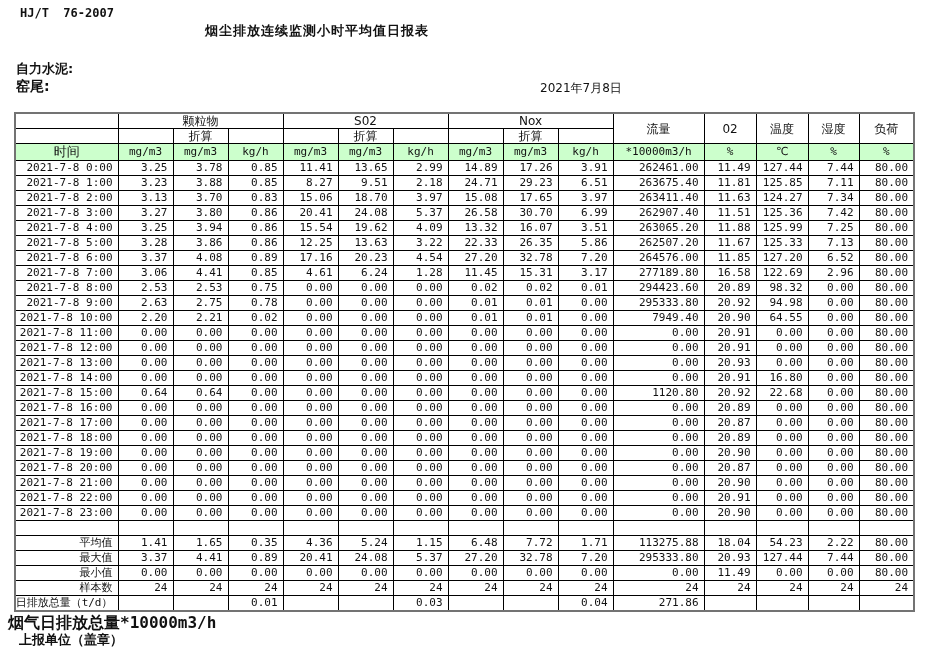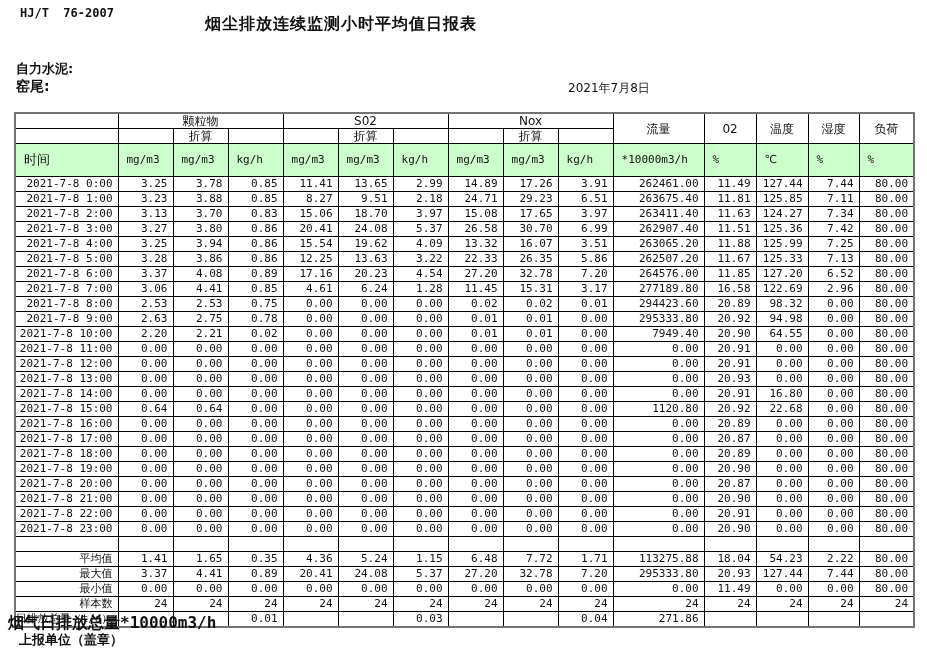--- a/index.html
+++ b/index.html
@@ -2,24 +2,24 @@
 <html><head>
 <meta charset="utf-8">
 <style>
   html,body{margin:0;padding:0;}
   body{
     width:927px;height:657px;background:#ffffff;position:relative;
     font-family:"DejaVu Sans",sans-serif;color:#111;overflow:hidden;
   }
   .abs{position:absolute;white-space:pre;}
   .standard{left:20px;top:6px;font-size:12px;font-weight:bold;font-family:"DejaVu Sans Mono",monospace;}
-  .title{left:205px;top:14px;font-size:16px;font-weight:bold;letter-spacing:1px;}
+  .title{left:205px;top:22px;font-size:13px;font-weight:bold;letter-spacing:1px;}
   .company{left:16px;top:60px;font-size:13px;font-weight:bold;text-align:center;}
   .site{left:16px;top:78px;font-size:14px;font-weight:bold;}
-  .date{left:568px;top:80px;font-size:12px;}
+  .date{left:540px;top:80px;font-size:12px;}
   .note{left:8px;top:613px;font-size:16px;font-weight:bold;font-family:"DejaVu Sans Mono","DejaVu Sans",monospace;}
   .report-unit{left:19px;top:631px;font-size:13px;font-weight:bold;}
   .unit-label{left:205px;top:668px;font-size:13px;font-weight:normal;}
 
   table.report{
     position:absolute;left:14px;top:112px;width:899px;
     border-collapse:collapse;table-layout:fixed;
     border:2px solid #737373;
   }
   table.report td{
@@ -27,21 +27,21 @@
     height:14px;line-height:14px;
     font-size:11px;
     font-family:"DejaVu Sans Mono","DejaVu Sans",monospace;
     padding:0 5px 0 0;
     text-align:right;
     white-space:pre;
     overflow:hidden;
   }
   tr.h1 td, tr.h2 td{text-align:center;padding:0;font-size:12px;font-family:"DejaVu Sans",sans-serif;}
   tr.h3 td{
-    background:#ccffcc;text-align:left;padding:8px;height:16px;line-height:16px;
+    background:#ccffcc;text-align:center;padding:0;height:16px;line-height:16px;
   }
   tr.h3 td.time-h{font-size:13px;font-family:"DejaVu Sans",sans-serif;}
   td.time{padding-right:9px;}
   tr.spacer td{height:14px;}
   td.sum-label{
     font-family:"DejaVu Sans",sans-serif;font-size:12px;padding-right:7px;
   }
   td.spill{
     text-align:left;text-indent:-12px;overflow:visible;padding:0;
   }

